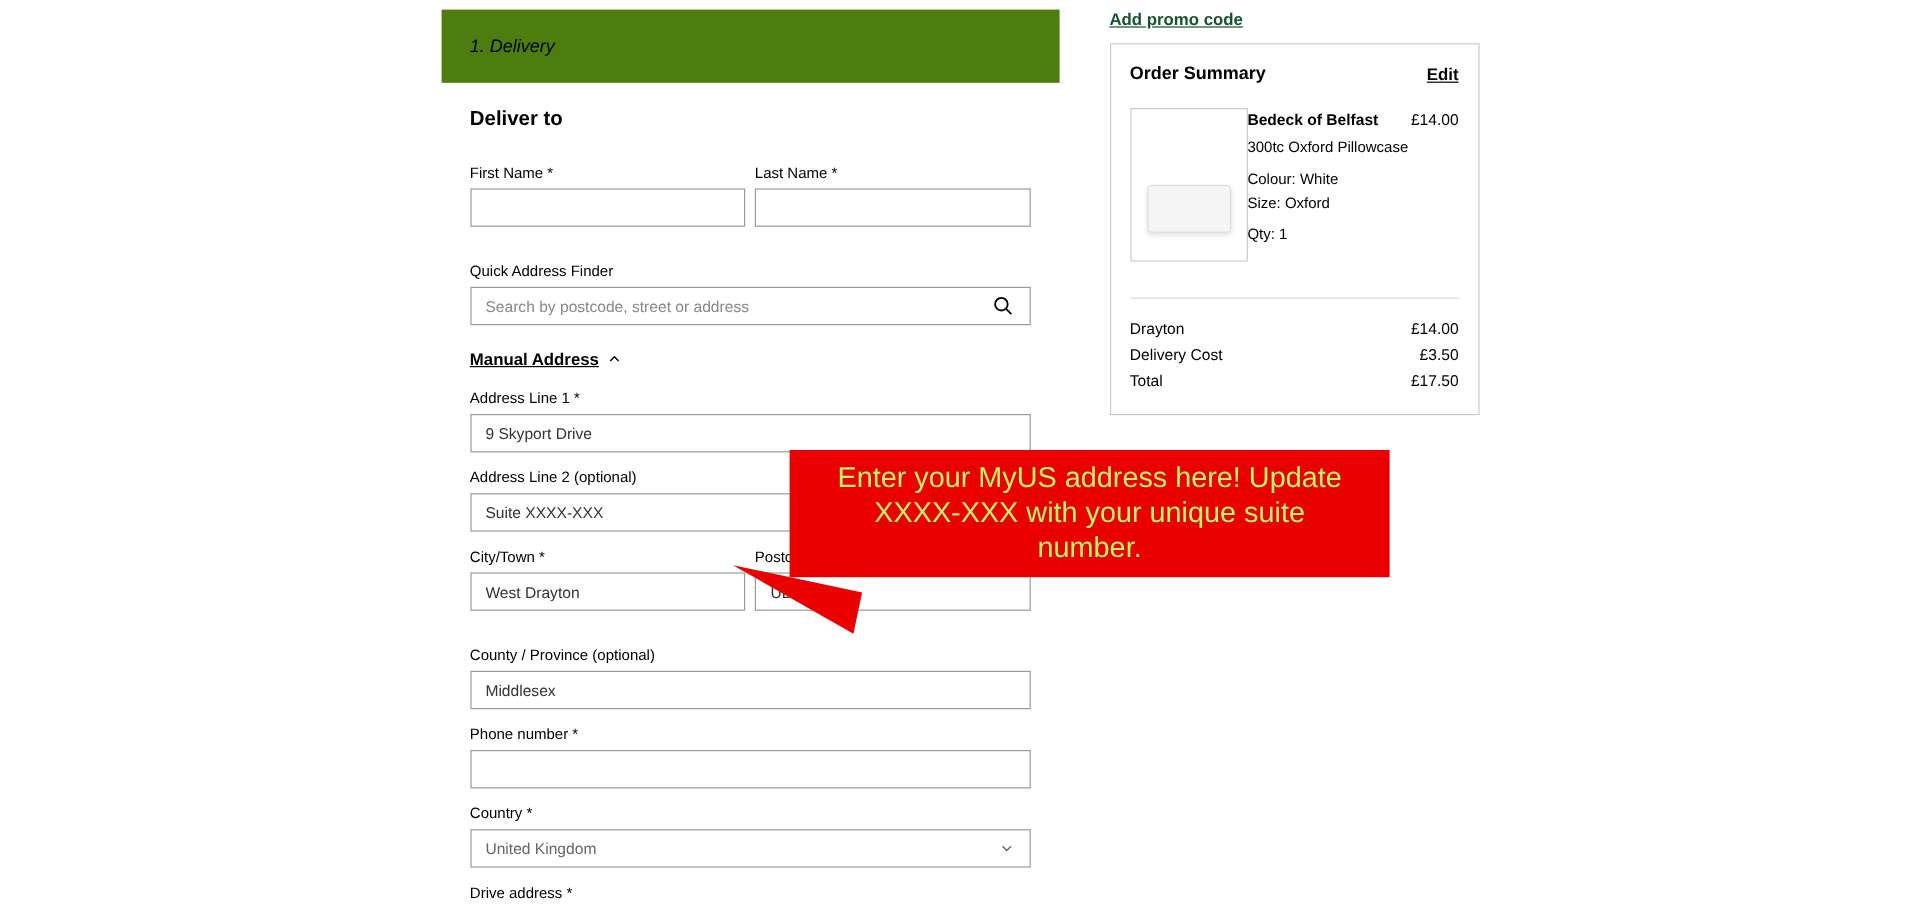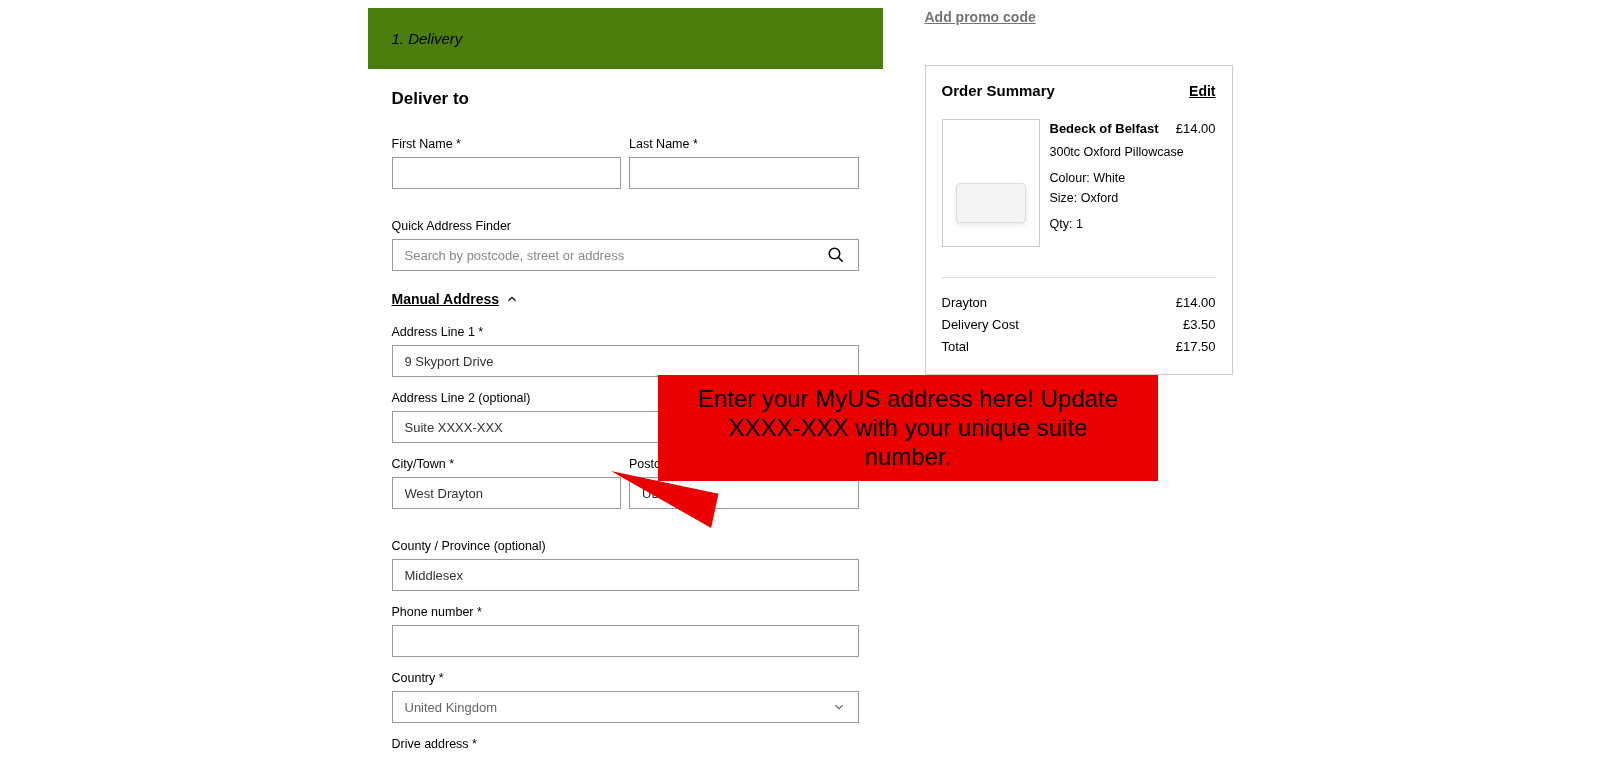--- a/index.html
+++ b/index.html
@@ -112,23 +112,23 @@
       right: 12px;
       top: 50%;
       transform: translateY(-50%);
       width: 14px;
       height: 14px;
     }
     .promo-link {
       font-size: 14px;
       font-weight: 600;
       text-decoration: underline;
-      color: #737373;
+      color: #14532d;
       cursor: pointer;
-      margin-bottom: 40px;
+      margin-bottom: 12px;
       display: inline-block;
     }
     .summary-box {
       border: 1px solid #ccc;
       padding: 16px;
     }
     .summary-header {
       display: flex;
       justify-content: space-between;
       align-items: center;
@@ -140,21 +140,20 @@
     }
     .edit-link {
       font-size: 14px;
       font-weight: 600;
       text-decoration: underline;
       color: #000;
       cursor: pointer;
     }
     .product-row {
       display: flex;
-      gap: 10px;
       padding-bottom: 30px;
       border-bottom: 1px solid #ddd;
       margin-bottom: 14px;
     }
     .product-image {
       width: 98px;
       height: 128px;
       border: 1px solid #ccc;
       display: flex;
       align-items: center;
@@ -195,21 +194,21 @@
       font-size: 13px;
       line-height: 1.7;
     }
     .total-row {
       display: flex;
       justify-content: space-between;
     }
     .callout {
       position: absolute;
       background: #eb0000;
-      color: #000000;
+      color: #bef264;
       font-size: 24px;
       padding: 10px 30px;
       text-align: center;
       left: 658px;
       top: 375px;
       width: 500px;
     }
     .callout-text {
       line-height: 1.2;
     }

